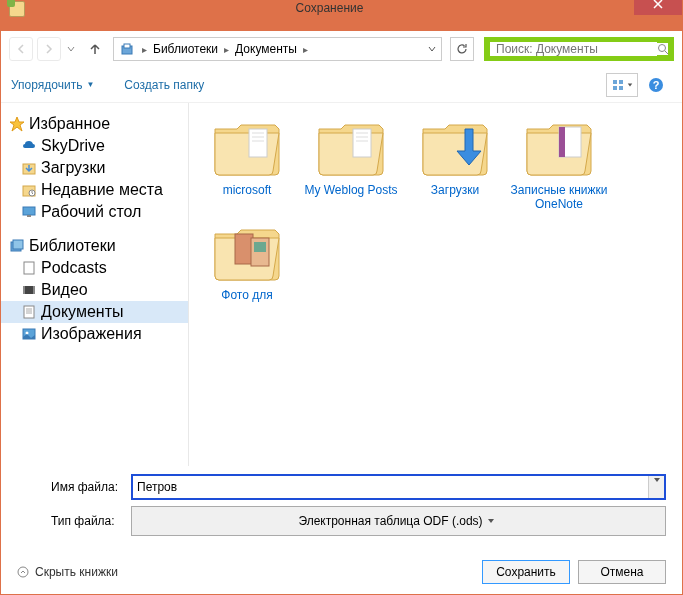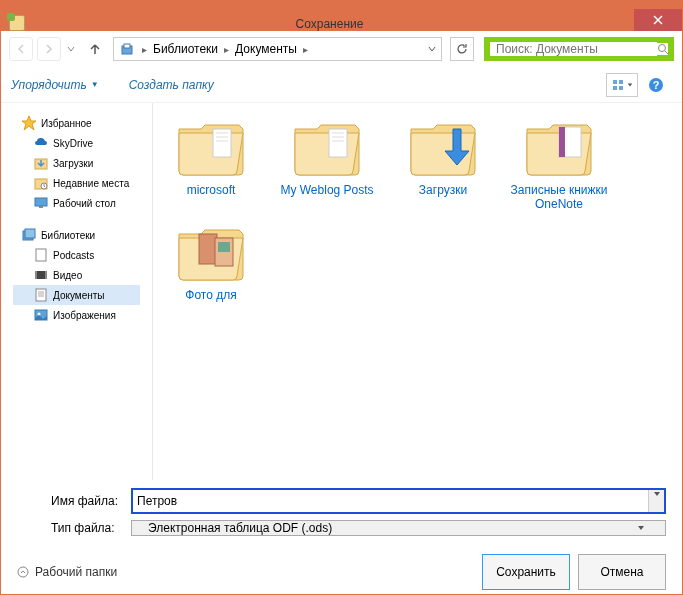--- a/index.html
+++ b/index.html
@@ -1,18 +1,18 @@
 <!DOCTYPE html>
 <html><head>
 <meta charset="utf-8">
 <style>
 * { margin: 0; padding: 0; box-sizing: border-box; font-family: "Segoe UI", Tahoma, sans-serif; }
 body { background: #de7149; width: 683px; height: 595px; overflow: hidden; }
 .window { width: 683px; height: 595px; border: 1px solid #de7149; background: #fff; display: flex; flex-direction: column; }
-.titlebar { height: 30px; background: #de7149; display: flex; align-items: flex-end; position: relative; }
+.titlebar { height: 30px; background: #de7149; display: flex; align-items: flex-start; position: relative; }
 .titlebar-icon { width: 16px; height: 16px; margin-left: 8px; background: #f5d78d; border: 1px solid #b89a5a; border-radius: 2px; position: relative; }
 .titlebar-icon::after { content: ''; position: absolute; top: -3px; left: -3px; width: 8px; height: 8px; background: #7fb347; border-radius: 2px; }
 .titlebar-title { flex: 1; text-align: center; font-size: 12px; color: #333; }
 .titlebar-close { width: 48px; height: 22px; background: #c75050; color: #fff; display: flex; align-items: center; justify-content: center; margin-top: -8px; cursor: pointer; }
 .titlebar-close svg { width: 10px; height: 10px; }
 .navbar { height: 36px; background: #fff; display: flex; align-items: center; padding: 4px 8px; gap: 4px; }
 .nav-btn { width: 24px; height: 24px; border: 1px solid #ccc; border-radius: 3px; background: #fff; display: flex; align-items: center; justify-content: center; cursor: pointer; }
 .nav-btn.disabled { opacity: 0.4; cursor: default; }
 .nav-dd { width: 12px; height: 24px; display: flex; align-items: center; justify-content: center; cursor: pointer; }
 .nav-up { width: 20px; height: 20px; display: flex; align-items: center; justify-content: center; cursor: pointer; margin: 0 4px; }
@@ -20,52 +20,52 @@
 .addr-icon { width: 18px; height: 18px; margin: 0 4px; display: flex; align-items: center; justify-content: center; }
 .addr-seg { padding: 0 4px; cursor: pointer; }
 .addr-arrow { padding: 0 2px; color: #666; font-size: 10px; }
 .addr-spacer { flex: 1; }
 .addr-dd { width: 20px; height: 100%; display: flex; align-items: center; justify-content: center; cursor: pointer; border-left: 1px solid transparent; }
 .refresh-btn { width: 24px; height: 24px; border: 1px solid #ccc; background: #fff; display: flex; align-items: center; justify-content: center; cursor: pointer; margin-left: 4px; }
 .searchbox { width: 190px; height: 24px; border: 6px solid #84cc16; display: flex; align-items: center; margin-left: 6px; }
 .searchbox input { flex: 1; border: none; outline: none; padding: 0 6px; font-size: 12px; color: #888; }
 .searchbox .search-icon { width: 24px; height: 100%; display: flex; align-items: center; justify-content: center; cursor: pointer; }
 .toolbar { height: 36px; background: #fff; display: flex; align-items: center; padding: 0 10px; border-bottom: 1px solid #f0f0f0; }
-.tool-link { color: #1e6ea8; font-size: 12px; cursor: pointer; display: flex; align-items: center; gap: 4px; font-style: italic; }
+.tool-link { color: #1e6ea8; font-size: 12px; cursor: pointer; display: flex; align-items: center; gap: 4px; }
 .tool-link .dd { font-size: 8px; }
 .tool-spacer { flex: 1; }
 .tool-icon { width: 32px; height: 24px; display: flex; align-items: center; justify-content: center; cursor: pointer; margin-left: 2px; }
 .tool-icon.view { border: 1px solid #ccc; padding: 0 2px; gap: 2px; }
 .main { flex: 1; display: flex; min-height: 0; }
-.sidebar { width: 152px; border-right: 1px solid #e8e8e8; overflow-y: auto; font-size: 10px; padding: 10px 12px; }
+.sidebar { width: 188px; border-right: 1px solid #e8e8e8; overflow-y: auto; font-size: 16px; padding: 10px 0; }
 .tree-item { display: flex; align-items: center; padding: 2px 0 2px 20px; cursor: pointer; gap: 4px; }
 .tree-item.parent { padding-left: 8px; }
 .tree-item.selected { background: #d8e8f8; }
 .tree-item .tree-icon { width: 16px; height: 16px; flex-shrink: 0; }
 .tree-spacer { height: 12px; }
-.content { flex: 1; padding: 12px 8px; overflow-y: auto; display: flex; flex-wrap: wrap; align-content: flex-start; gap: 8px 16px; }
+.content { flex: 1; padding: 12px 8px; overflow-y: auto; display: flex; flex-wrap: wrap; align-content: flex-start; gap: 8px 4px; }
 .folder-item { width: 100px; text-align: center; cursor: pointer; }
 .folder-icon { width: 72px; height: 64px; margin: 0 auto 4px; position: relative; }
 .folder-label { font-size: 12px; color: #0066cc; line-height: 1.2; }
 .form-area { padding: 8px 16px 8px 50px; font-size: 12px; background: #fff; }
 .form-row { display: flex; align-items: center; margin-bottom: 6px; }
 .form-label { width: 80px; text-align: left; padding-right: 8px; }
 .form-input { flex: 1; height: 22px; border: 1px solid #7aa6cc; padding: 0 4px; font-size: 12px; }
 .form-input.filename { border: 1px solid #3399ff; }
-.form-select { flex: 1; height: 16px; border: 1px solid #aaa; background: #f0f0f0; display: flex; align-items: center; padding: 0 16px; justify-content: space-between; cursor: pointer; }
+.form-select { flex: 1; height: 30px; border: 1px solid #aaa; background: #f0f0f0; display: flex; align-items: center; padding: 0 4px; justify-content: center; cursor: pointer; }
 .checkbox-area { padding-left: 108px; margin-top: 10px; }
 .checkbox-row { display: flex; align-items: flex-start; margin-bottom: 10px; gap: 6px; }
 .checkbox-row input { margin-top: 1px; }
 .checkbox-row label { color: #1e6ea8; font-size: 12px; line-height: 1.3; max-width: 180px; }
 .checkbox-row.disabled label { color: #aaa; }
 .checkbox-row.disabled input { opacity: 0.5; }
 .footer { height: 44px; background: #fff; display: flex; align-items: center; padding: 0 16px; }
 .hide-folders { display: flex; align-items: center; gap: 6px; font-size: 12px; color: #333; cursor: pointer; }
 .footer-spacer { flex: 1; }
-.btn { min-width: 88px; height: 36px; border: 1px solid #aaa; background: #f5f5f5; font-size: 12px; cursor: pointer; margin-left: 8px; }
+.btn { min-width: 88px; height: 24px; border: 1px solid #aaa; background: #f5f5f5; font-size: 12px; cursor: pointer; margin-left: 8px; }
 .btn.primary { border: 1px solid #3399ff; }
 
 .folder-svg { width: 100%; height: 100%; }
 
 .combo-arrow { width: 16px; display: flex; justify-content: center; }
 </style>
 </head>
 <body>
 
 <div class="window">
@@ -320,19 +320,19 @@
       </div>
     </div>
   </div>
 
   <div class="footer">
     <div class="hide-folders">
       <svg width="12" height="12" viewBox="0 0 12 12">
           <circle cx="6" cy="6" r="5" fill="none" stroke="#888"></circle>
           <path d="M4 7 L6 5 L8 7" stroke="#888" fill="none"></path>
         </svg>
-      <span>Рабочий папки</span>
+      <span>Скрыть книжки</span>
     </div>
     <div class="footer-spacer"></div>
     <button class="btn primary">Сохранить</button>
     <button class="btn">Отмена</button>
   </div>
 </div>
 
 </body></html>

